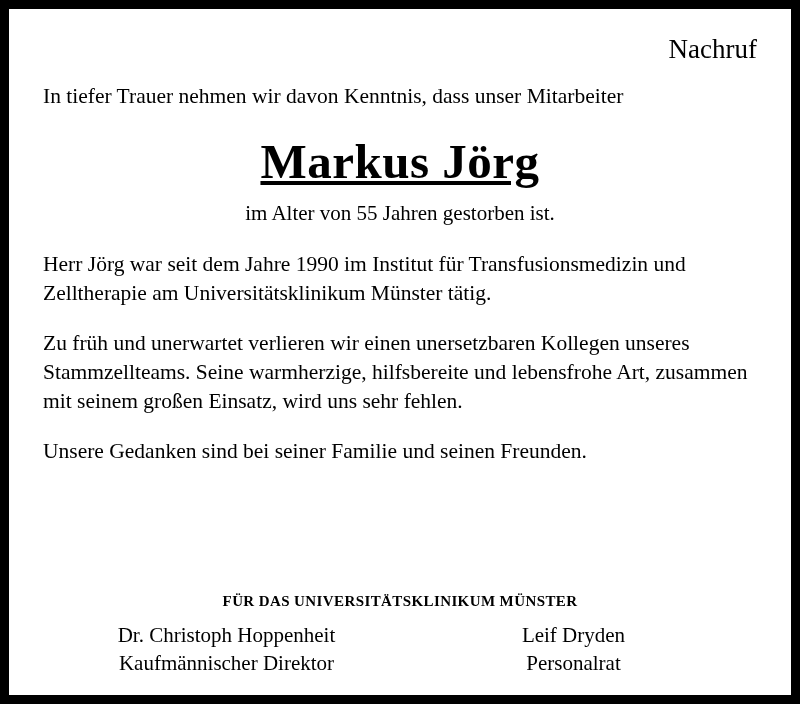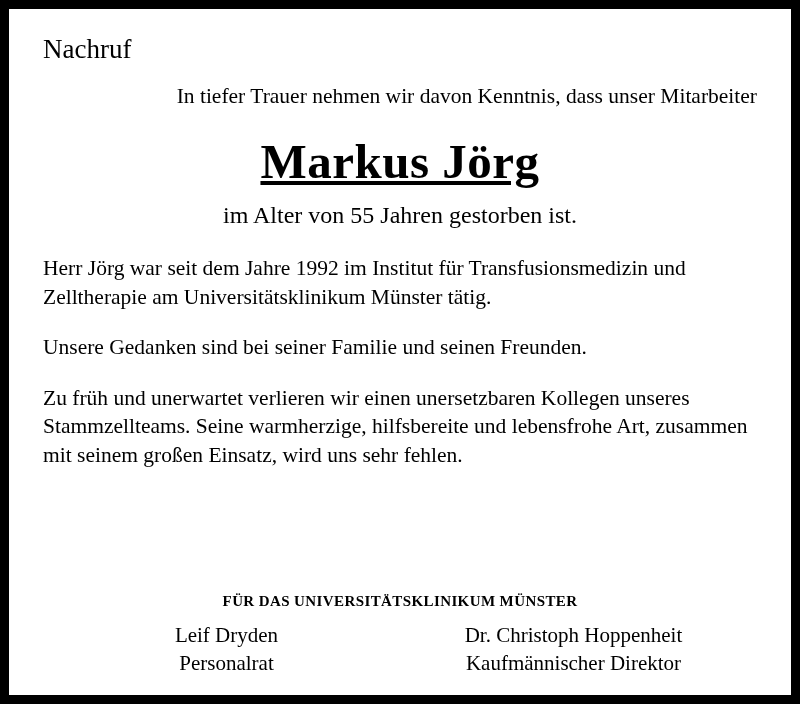--- a/index.html
+++ b/index.html
@@ -23,44 +23,44 @@
   .obituary-card {
     box-sizing: border-box;
     width: 100%;
     height: 100%;
     background: #ffffff;
     padding: 22px 34px 14px 34px;
     display: flex;
     flex-direction: column;
   }
   .heading {
-    text-align: left;
+    text-align: right;
     font-size: 27px;
     line-height: 1.1;
     margin: 4px 0 18px 0;
     font-weight: normal;
   }
   .intro-line {
-    text-align: right;
+    text-align: left;
     font-size: 21.5px;
     line-height: 1.25;
     margin: 0 0 10px 0;
   }
   .deceased-name {
     text-align: center;
     font-size: 49px;
     font-weight: bold;
     letter-spacing: 0.5px;
     line-height: 1.15;
     margin: 14px 0 10px 0;
     text-decoration: underline;
   }
   .age-line {
     text-align: center;
-    font-size: 24px;
+    font-size: 21px;
     line-height: 1.25;
     margin: 0 0 24px 0;
   }
   .body-par {
     text-align: left;
     font-size: 21.5px;
     line-height: 1.33;
     margin: 0 0 22px 0;
     hyphens: none;
   }
@@ -103,32 +103,32 @@
   <div class="obituary-card">
 
     <div class="heading">Nachruf</div>
 
     <div class="intro-line">In tiefer Trauer nehmen wir davon Kenntnis, dass unser Mitarbeiter</div>
 
     <div class="deceased-name">Markus Jörg</div>
 
     <div class="age-line">im Alter von 55 Jahren gestorben ist.</div>
 
-    <p class="body-par">Herr Jörg war seit dem Jahre 1992 im Institut für Transfusionsmedizin und Zelltherapie am Universitätsklinikum Münster tätig.</p>
+    <p class="body-par">Herr Jörg war seit dem Jahre 1990 im Institut für Transfusionsmedizin und Zelltherapie am Universitätsklinikum Münster tätig.</p>
+    <p class="body-par">Zu früh und unerwartet verlieren wir einen unersetzbaren Kollegen unseres Stammzellteams. Seine warmherzige, hilfsbereite und lebensfrohe Art, zusammen mit seinem großen Einsatz, wird uns sehr fehlen.</p>
     <p class="body-par">Unsere Gedanken sind bei seiner Familie und seinen Freunden.</p>
-    <p class="body-par">Zu früh und unerwartet verlieren wir einen unersetzbaren Kollegen unseres Stammzellteams. Seine warmherzige, hilfsbereite und lebensfrohe Art, zusammen mit seinem großen Einsatz, wird uns sehr fehlen.</p>
 
     <div class="signature-block">
       <div class="org-line">FÜR DAS UNIVERSITÄTSKLINIKUM MÜNSTER</div>
       <div class="signers">
         <div class="signer">
+          <div class="signer-name">Dr. Christoph Hoppenheit</div>
+          <div class="signer-role">Kaufmännischer Direktor</div>
+        </div>
+        <div class="signer">
           <div class="signer-name">Leif Dryden</div>
           <div class="signer-role">Personalrat</div>
-        </div>
-        <div class="signer">
-          <div class="signer-name">Dr. Christoph Hoppenheit</div>
-          <div class="signer-role">Kaufmännischer Direktor</div>
         </div>
       </div>
     </div>
 
   </div>
 </div>
 
 </body></html>

